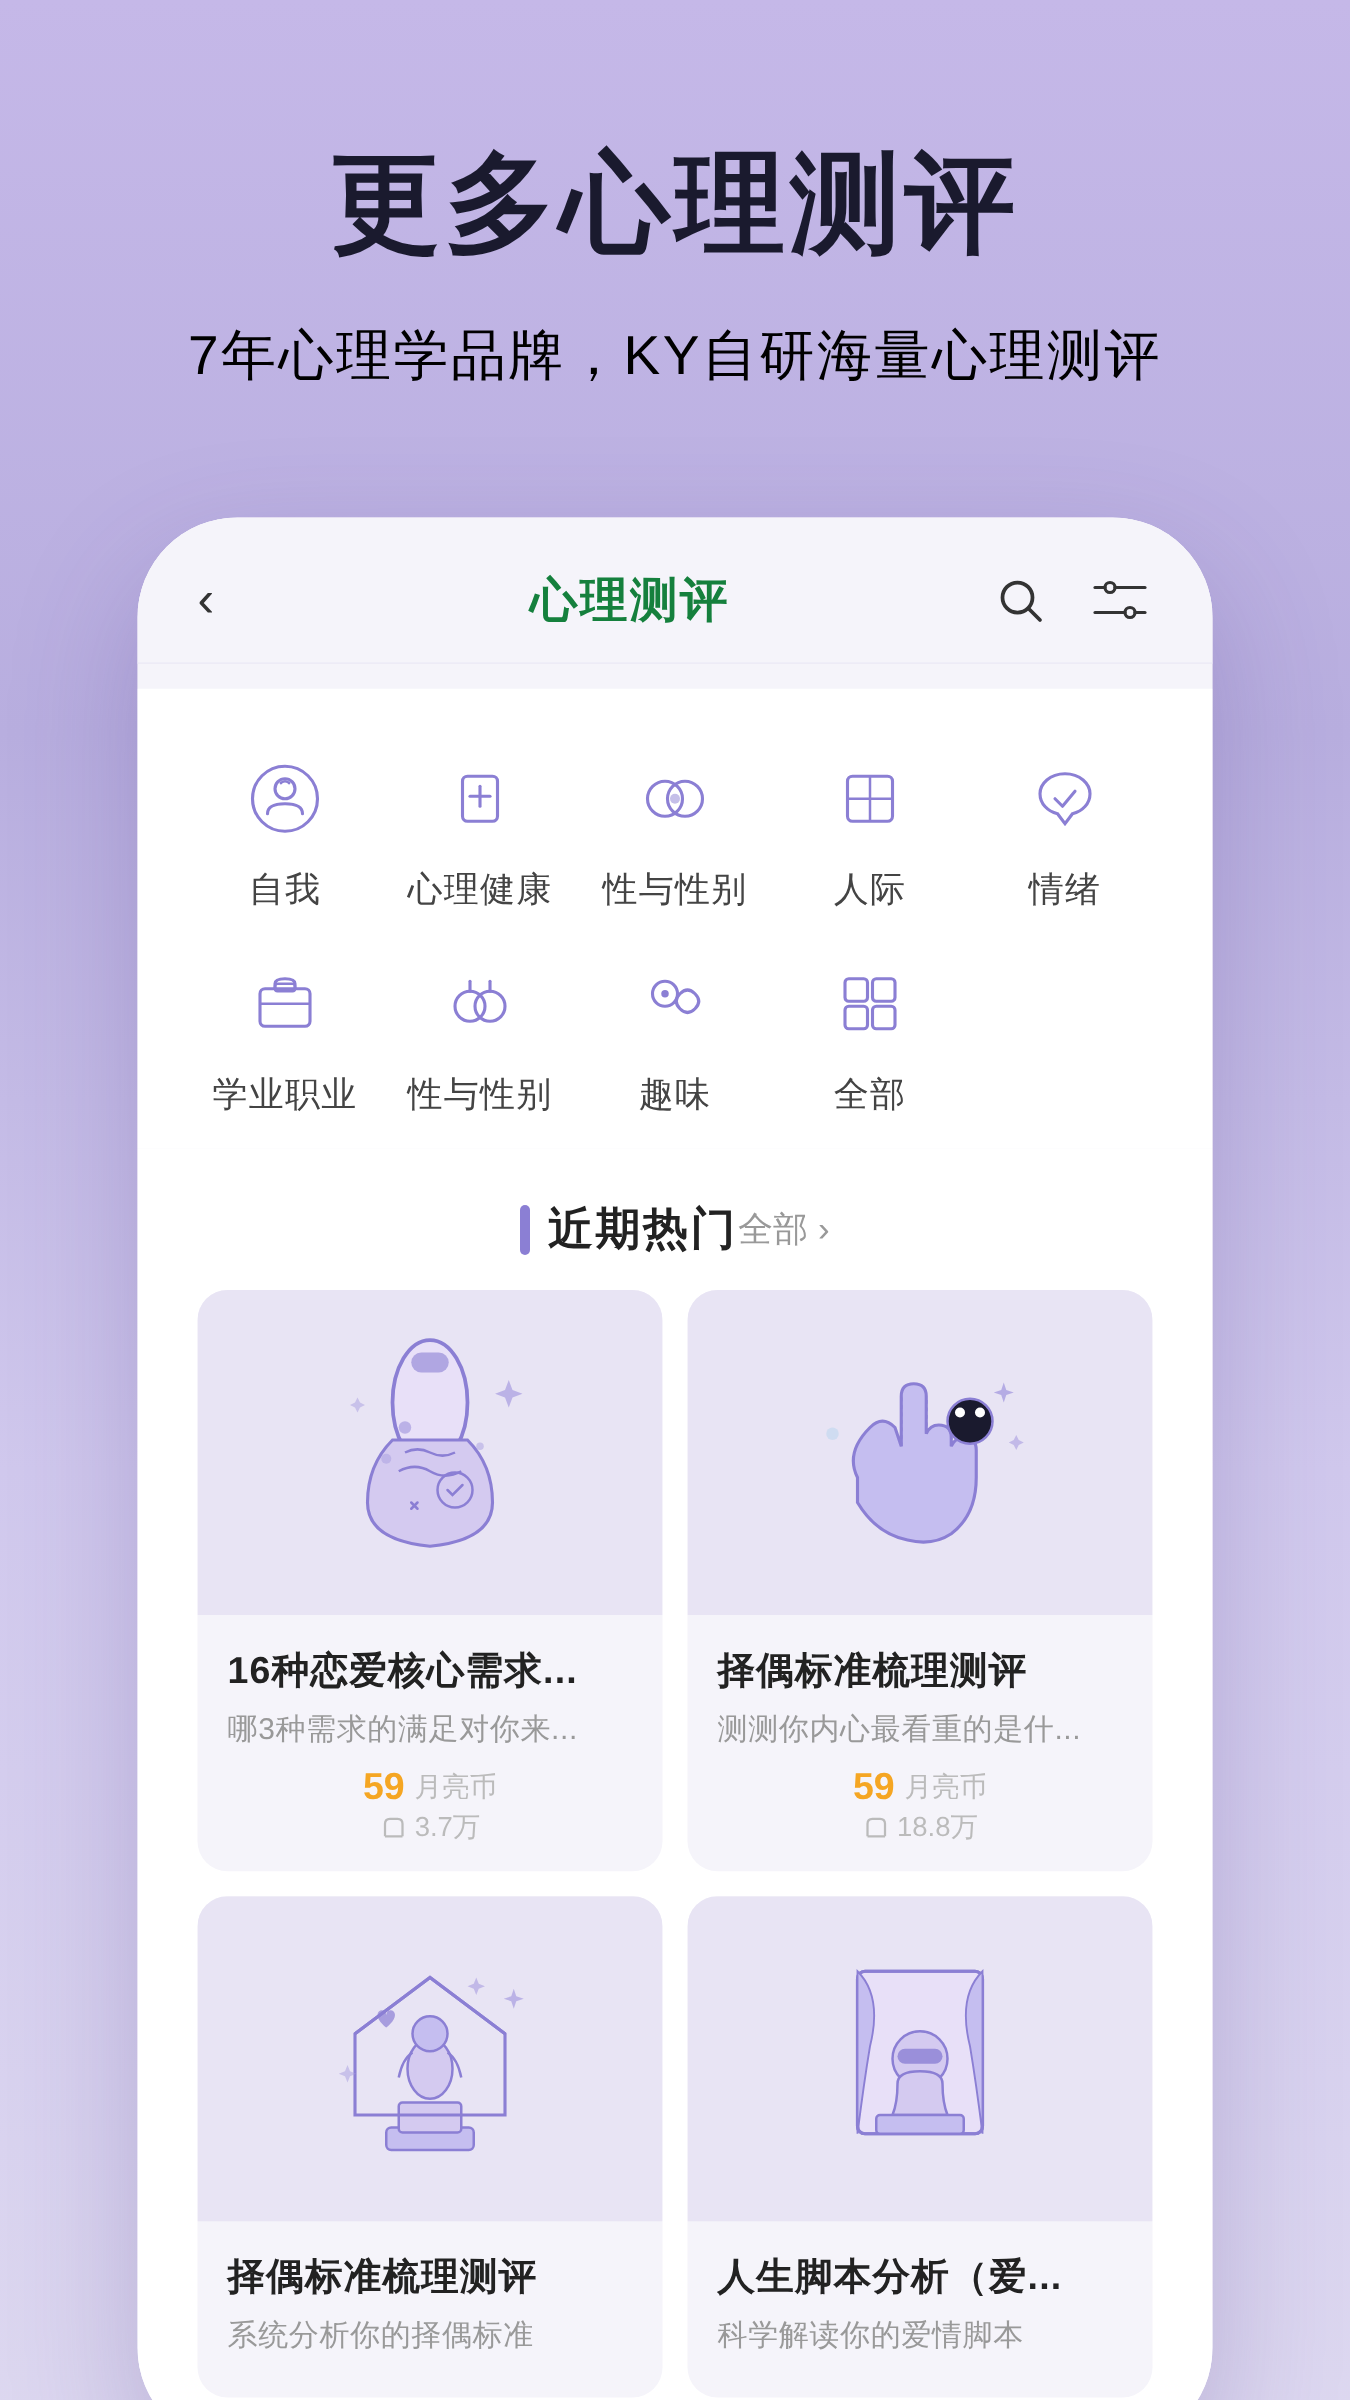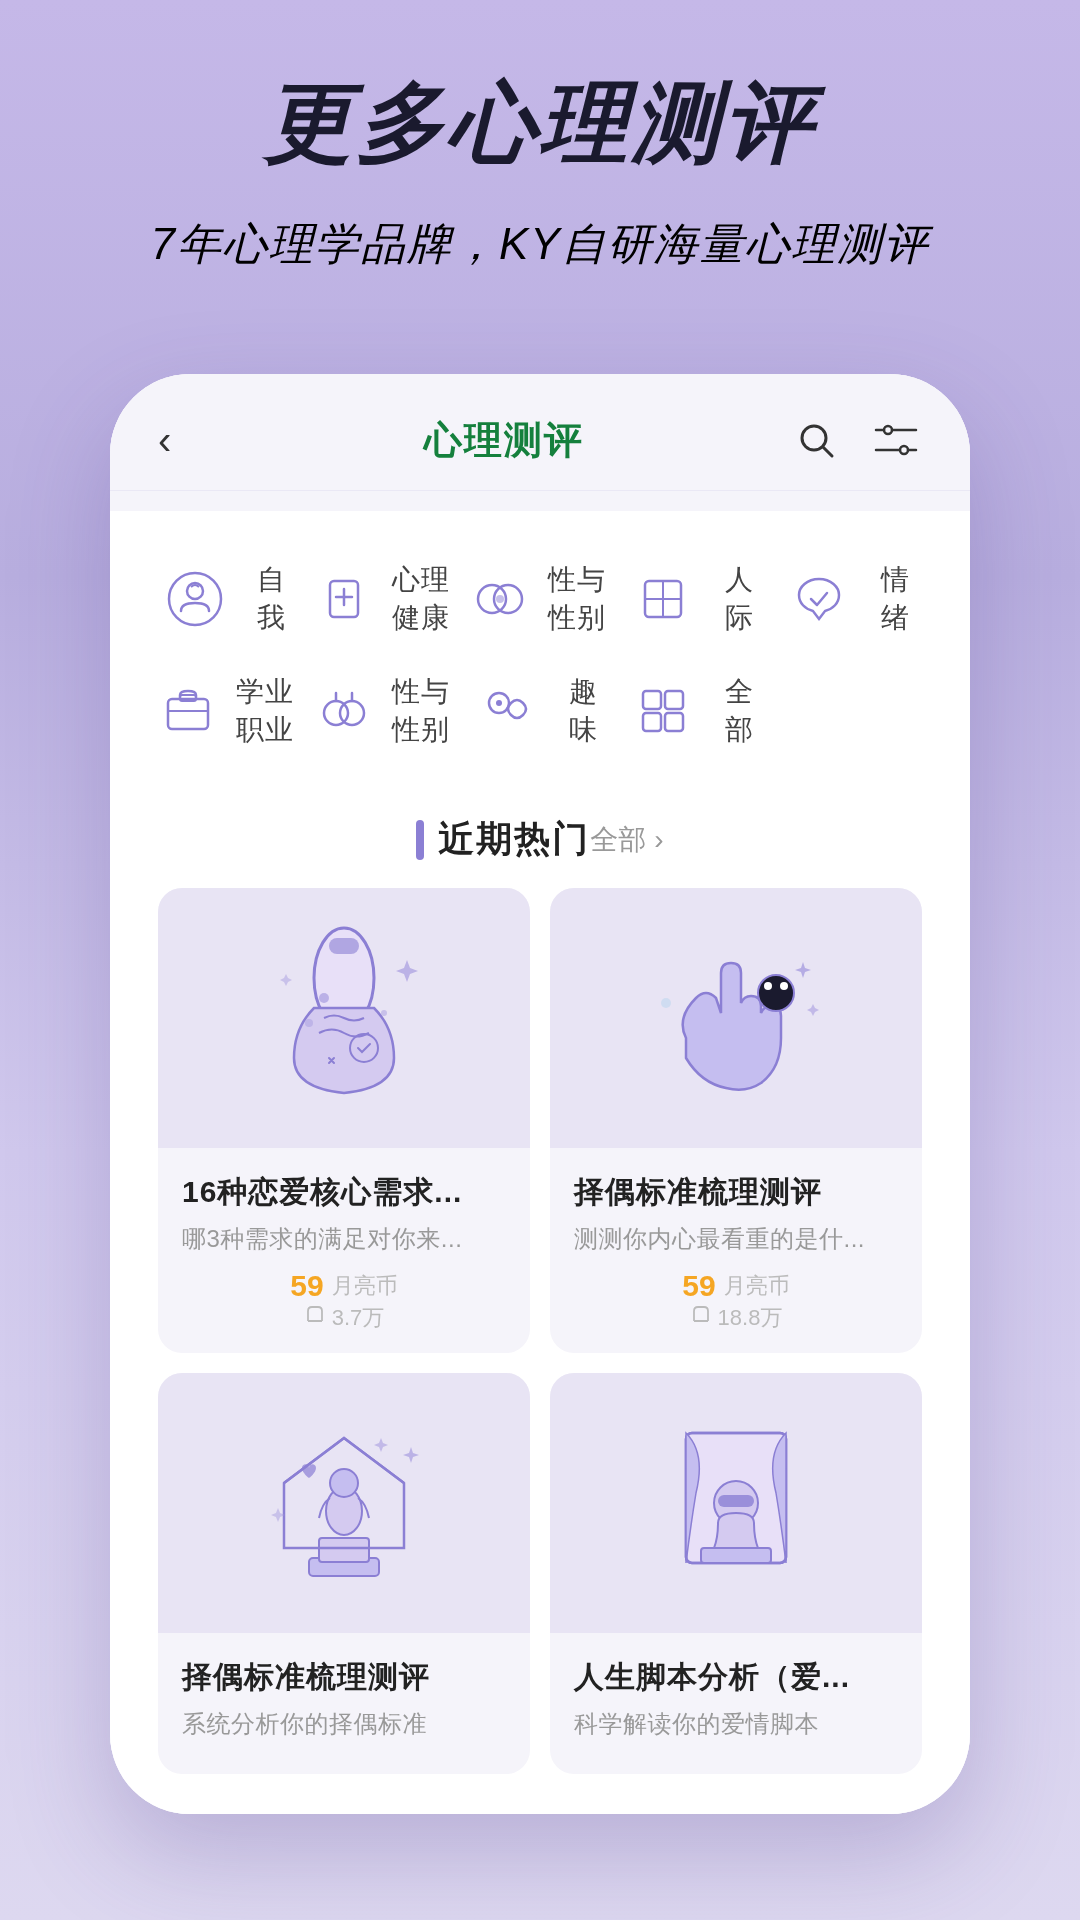--- a/index.html
+++ b/index.html
@@ -10,23 +10,22 @@
       background: linear-gradient(180deg, #c5b8e8 0%, #b8aedf 30%, #d0c8ed 60%, #ddd8f0 100%);
       font-family: -apple-system, 'PingFang SC', 'Helvetica Neue', sans-serif;
       display: flex;
       flex-direction: column;
       align-items: center;
       overflow: hidden;
     }
 
     .page-header {
       width: 100%;
-      padding: 64px 60px 60px;
+      padding: 104px 60px 60px;
       text-align: center;
-      font-style: italic;
     }
 
     .page-title {
       font-size: 88px;
       font-weight: 900;
       color: #1a1a2e;
       letter-spacing: 4px;
       margin-bottom: 32px;
     }
 
@@ -96,21 +95,21 @@
     }
 
     .categories-grid {
       display: grid;
       grid-template-columns: repeat(5, 1fr);
       gap: 32px 16px;
     }
 
     .category-item {
       display: flex;
-      flex-direction: row;
+      flex-direction: column;
       align-items: center;
       gap: 14px;
       cursor: pointer;
     }
 
     .category-icon-wrap {
       width: 80px;
       height: 80px;
       display: flex;
       align-items: center;
@@ -232,20 +231,21 @@
     .card-price-unit {
       font-size: 22px;
       color: #bbb;
       font-weight: 400;
     }
 
     .card-count {
       font-size: 22px;
       color: #bbb;
       display: flex;
+      align-items: center;
       gap: 6px;
     }
 
     
     .illus-bottle {
       width: 180px;
       height: 200px;
     }
 
     .illus-hand {

